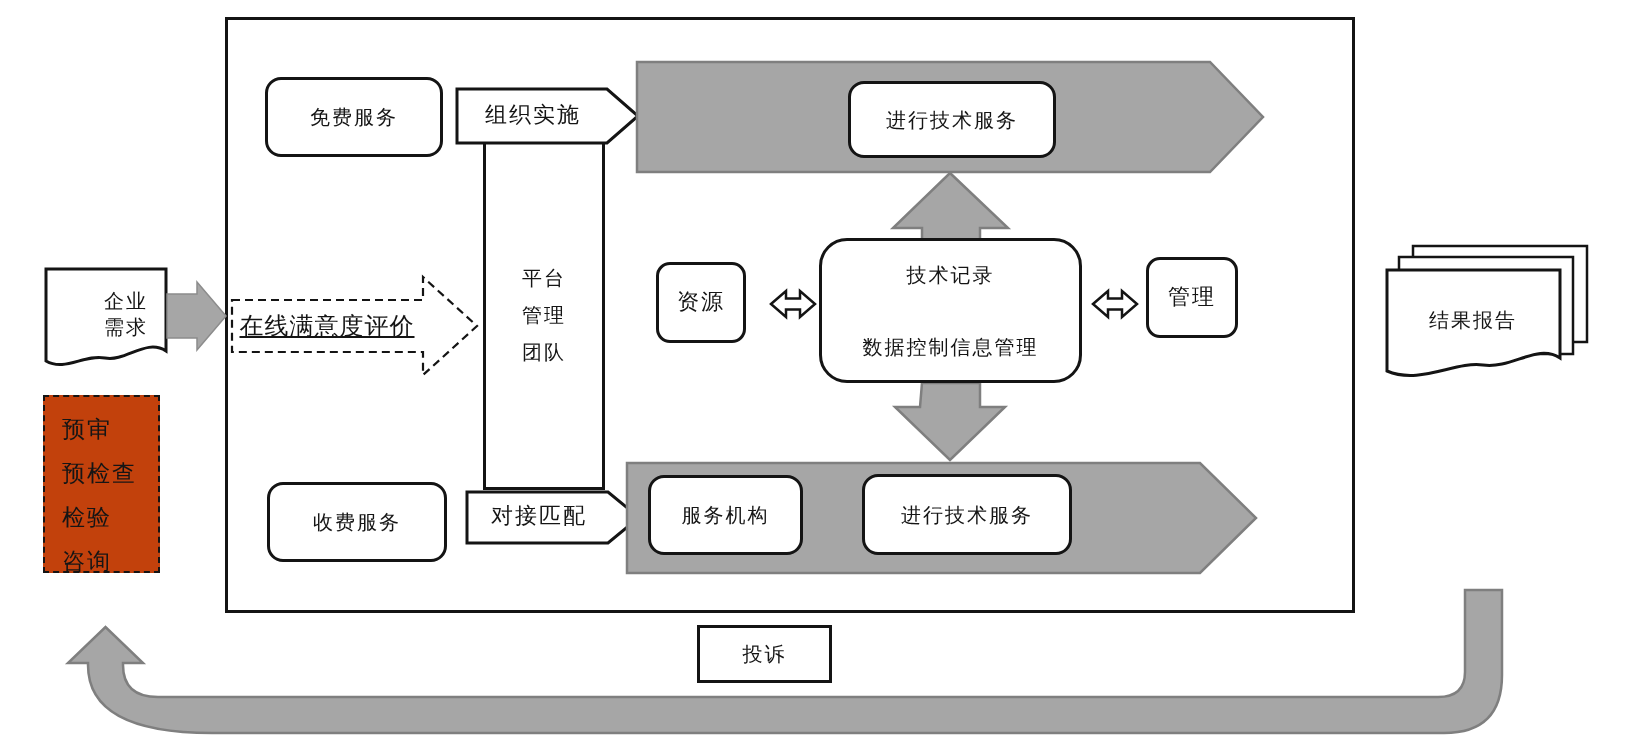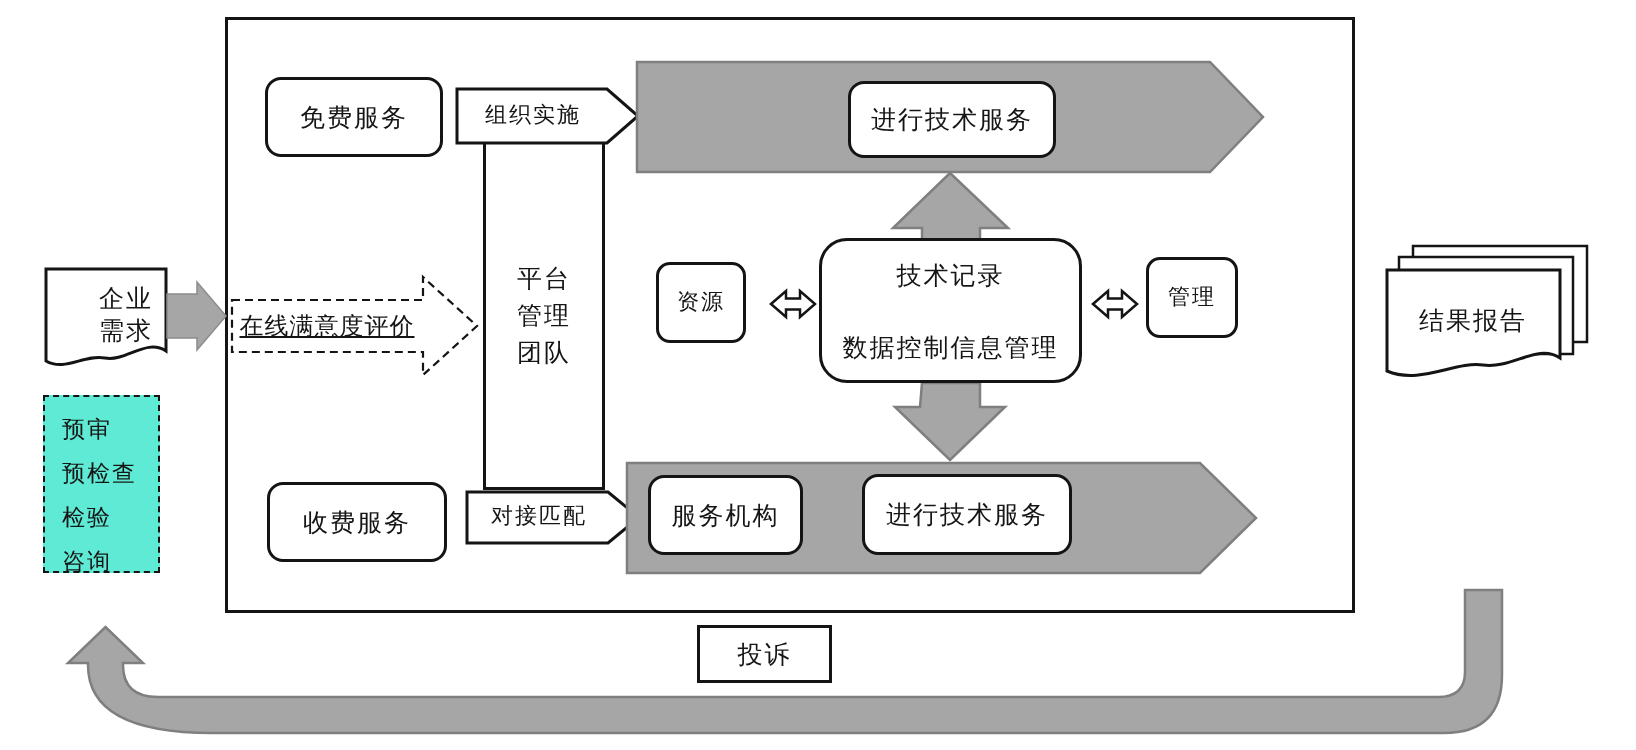--- a/index.html
+++ b/index.html
@@ -2,25 +2,25 @@
 <html><head>
 <meta charset="utf-8">
 <style>
   html,body{margin:0;padding:0;background:#fff;}
   #stage{
     position:relative;width:1636px;height:750px;background:#ffffff;overflow:hidden;
     font-family:"Liberation Sans","DejaVu Sans",sans-serif;color:#151515;
   }
   .abs{position:absolute;}
   .txt{display:flex;align-items:center;justify-content:center;text-align:center;
-       font-size:25px;letter-spacing:2px;line-height:1.3;color:#151515;}
+       font-size:20px;letter-spacing:2px;line-height:1.3;color:#151515;}
   .box{border:3px solid #141414;background:#fff;box-sizing:border-box;
        display:flex;align-items:center;justify-content:center;}
   .rounded{border-radius:16px;}
-  .dashedbox{border:2.5px dashed #141414;background:#5eead4;box-sizing:border-box;}
+  .dashedbox{border:2.5px dashed #141414;background:#c2410c;box-sizing:border-box;}
   .plainbox{border:3px solid #141414;background:#fff;box-sizing:border-box;align-items:center;}
   svg{display:block;overflow:visible;}
   .grayshape{fill:#a6a6a6;stroke:#7f7f7f;stroke-width:2.5;}
   .graysolid{fill:#a6a6a6;stroke:#8c8c8c;stroke-width:1.5;}
   .blackshape{fill:#ffffff;stroke:#141414;stroke-width:3;}
   .thinblack{fill:#ffffff;stroke:#141414;stroke-width:2.5;}
   .dashshape{fill:#ffffff;stroke:#141414;stroke-width:2.2;stroke-dasharray:8 5;}
   .vlist{display:flex;flex-direction:column;align-items:center;justify-content:center;}
   .vlist span{display:block;line-height:37px;}
   .list-items div{line-height:44px;font-size:23px;letter-spacing:2px;padding-left:17px;}

